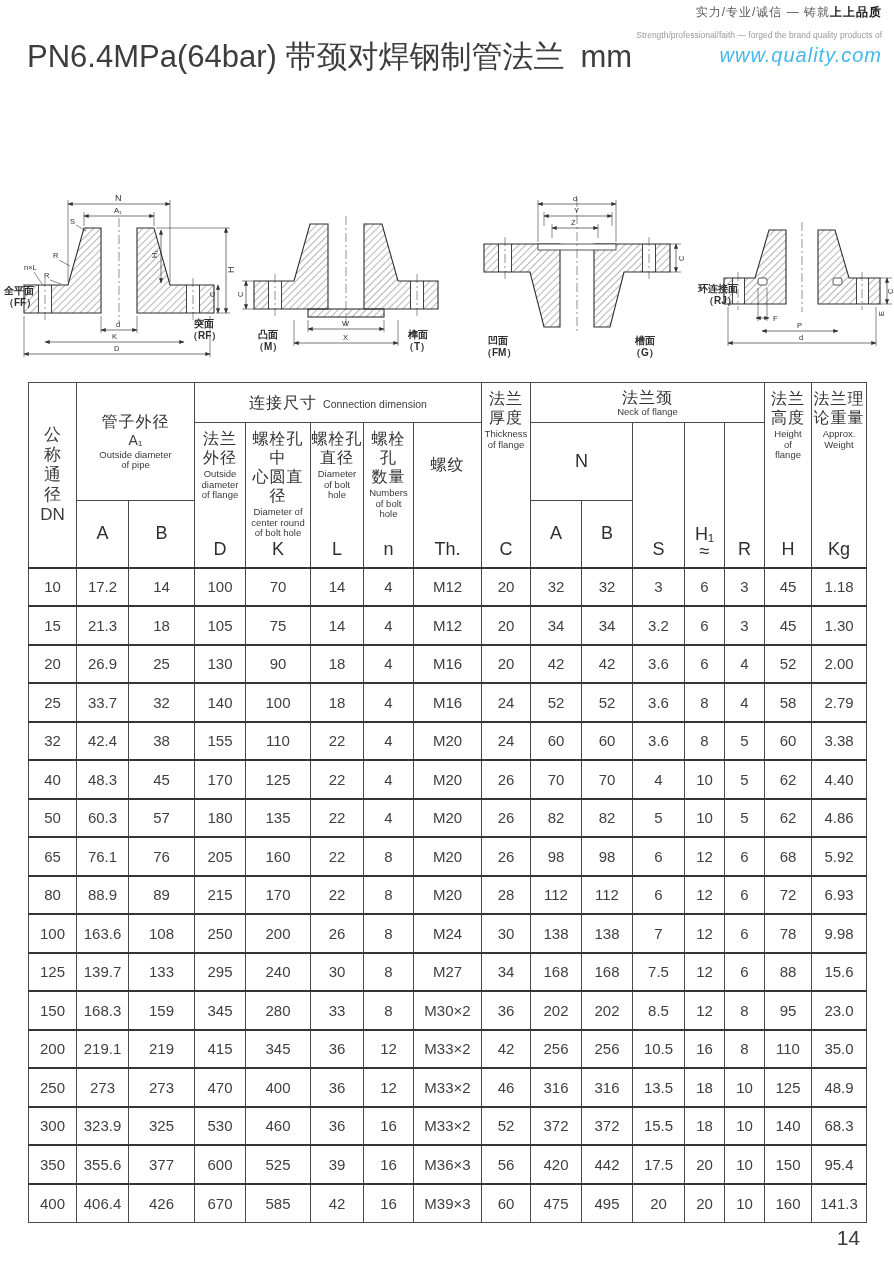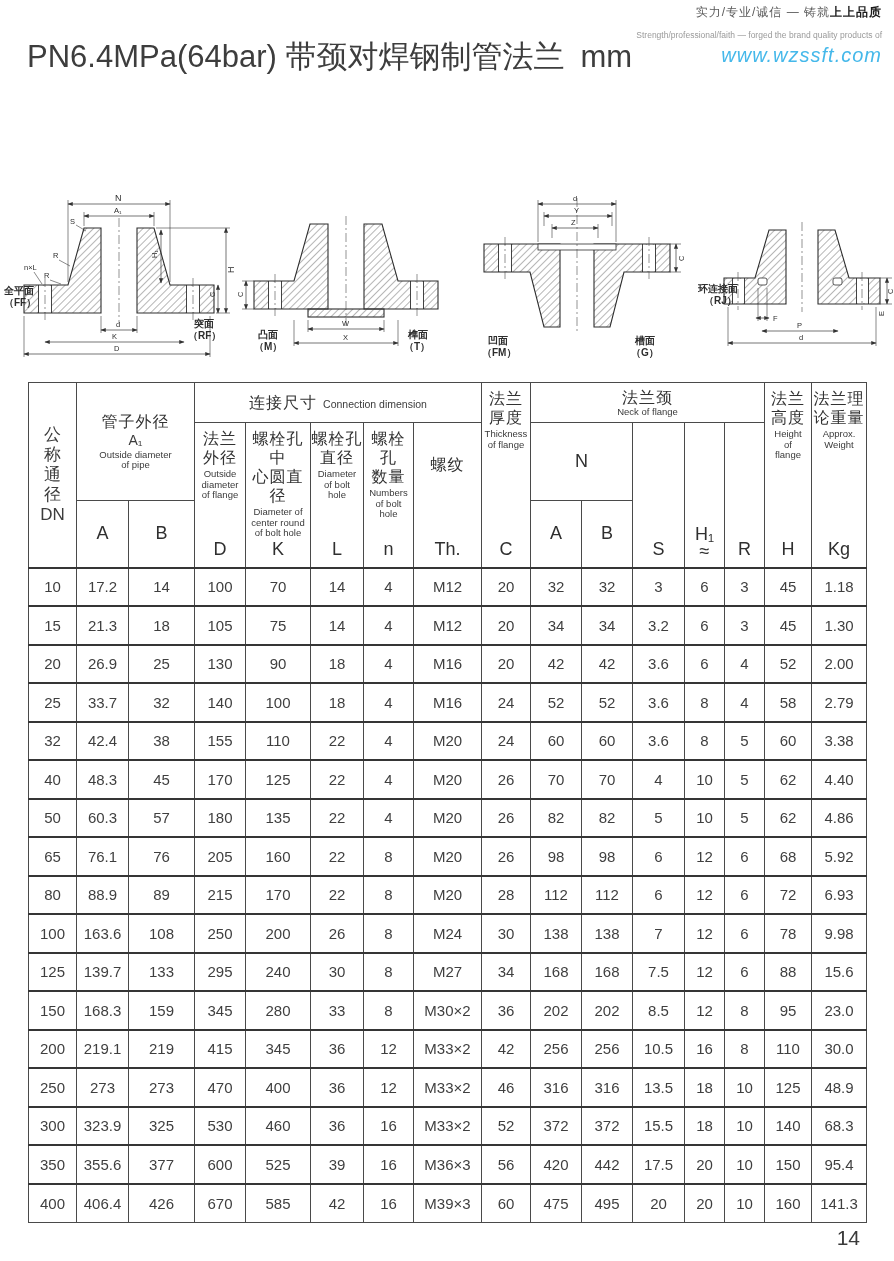--- a/index.html
+++ b/index.html
@@ -58,21 +58,21 @@
   .pageno { position:absolute; right:34px; top:1226px; font-size:21px; color:#3a3a3a; }
 </style>
 </head>
 <body>
 
 <div class="page">
 
   <div class="hdr">
     <div class="tag-cn"><span>实力/专业/诚信 — 铸就</span><b>上上品质</b></div>
     <div class="tag-en">Strength/professional/faith — forged the brand quality products of</div>
-    <div class="site">www.wzssft.com</div>
+    <div class="site">www.quality.com</div>
   </div>
 
   <div class="title-block">
     <div class="title-main"><span>PN6.4MPa(64bar) 带颈对焊钢制管法兰</span><span class="title-unit">mm</span></div>
   </div>
 
   <svg class="draw" style="left:4px; top:190px;" width="232" height="180" viewBox="0 0 232 180">
     <defs>
       <pattern id="hatch" patternUnits="userSpaceOnUse" width="5" height="5" patternTransform="rotate(45)">
         <line x1="0" y1="0" x2="0" y2="5" stroke="#6d6d6d" stroke-width="1"></line>
@@ -615,21 +615,21 @@
             <td>36</td>
             <td>12</td>
             <td>M33×2</td>
             <td>42</td>
             <td>256</td>
             <td>256</td>
             <td>10.5</td>
             <td>16</td>
             <td>8</td>
             <td>110</td>
-            <td>30.0</td>
+            <td>35.0</td>
           </tr>
           <tr>
             <td>250</td>
             <td>273</td>
             <td>273</td>
             <td>470</td>
             <td>400</td>
             <td>36</td>
             <td>12</td>
             <td>M33×2</td>

